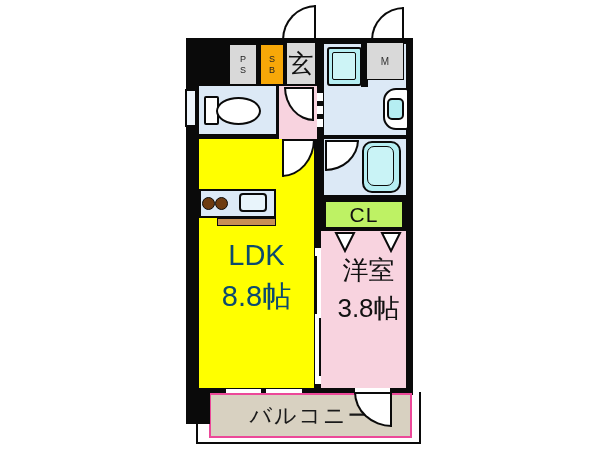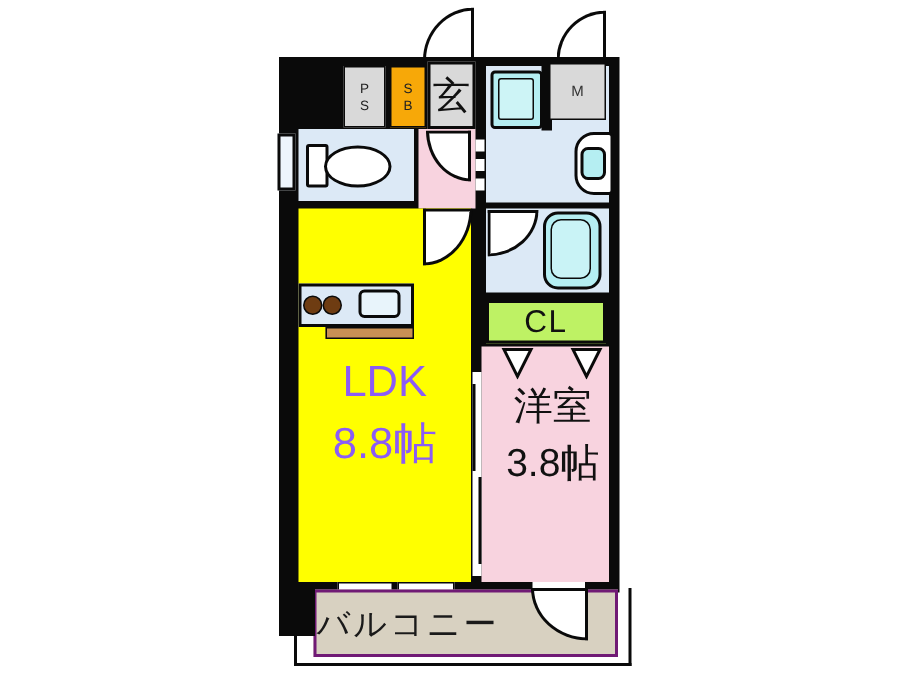--- a/index.html
+++ b/index.html
@@ -53,37 +53,37 @@
 
   .western-room { left:321px; top:231px; width:85px; height:157px; background:#f8d3df; }
   .western-text { left:321px; top:252px; width:95px; text-align:center; font-size:26px; line-height:1.45; color:#111; }
   .fold-door-svg { left:322px; top:231px; width:84px; height:22px; }
 
   .sliding-strip { left:315px; top:248px; width:6px; height:136px; background:#fff; }
   .slide-line1 { position:absolute; left:0px; top:8px; width:2px; height:58px; background:#0a0a0a; }
   .slide-line2 { position:absolute; left:3.5px; top:70px; width:2px; height:58px; background:#0a0a0a; }
 
   .ldk-room { left:199px; top:139px; width:115px; height:249px; background:#ffff00; }
-  .ldk-text { left:199px; top:235px; width:115px; text-align:center; font-size:29px; line-height:1.4; color:#8b5cf6; }
+  .ldk-text { left:199px; top:235px; width:115px; text-align:center; font-size:29px; line-height:1.4; color:#0c4a6e; }
   .ldk-door-arc { left:282px; top:139px; width:33px; height:38px; background:#fff; border:2px solid #0a0a0a; border-bottom-right-radius:100% 100%; }
 
   .kitchen-counter { left:199px; top:189px; width:77px; height:29px; background:#dce9f6; border:2px solid #0a0a0a; }
   .burner { width:13px; height:13px; background:#6e3c12; border:1.5px solid #0a0a0a; border-radius:50%; }
   .burner1 { left:202px; top:197px; } .burner2 { left:215px; top:197px; }
   .kitchen-sink { left:239px; top:193px; width:28px; height:19px; background:#e8f4fb; border:2px solid #0a0a0a; border-radius:4px; }
   .counter-edge { left:217px; top:218px; width:59px; height:8px; background:#c89055; border:1.5px solid #0a0a0a; }
 
   .bottom-window1 { left:225px; top:388px; width:37px; height:7px; background:#fff; border:1px solid #0a0a0a; }
   .bottom-window2 { left:265px; top:388px; width:38px; height:7px; background:#fff; border:1px solid #0a0a0a; }
 
   
   .balcony-outer { left:196px; top:392px; width:225px; height:52px; border-left:2px solid #0a0a0a;
                    border-right:2px solid #0a0a0a; border-bottom:2px solid #0a0a0a; }
-  .balcony-slab { left:209px; top:393px; width:203px; height:45px; background:#d8d1c1; border:2px solid #701a75;
-                  display:flex; align-items:center; justify-content:flex-start; font-size:22px; letter-spacing:2px; color:#1a1a1a; }
+  .balcony-slab { left:209px; top:393px; width:203px; height:45px; background:#d8d1c1; border:2px solid #ec4899;
+                  display:flex; align-items:center; justify-content:center; font-size:22px; letter-spacing:2px; color:#1a1a1a; }
   .balcony-wall-block { left:186px; top:388px; width:24px; height:36px; background:#0a0a0a; }
   .balcony-door-opening { left:355px; top:388px; width:35px; height:6px; background:#fff; }
   .balcony-door-arc { left:354px; top:392px; width:38px; height:35px; background:#fff; border:2px solid #0a0a0a; border-bottom-left-radius:100% 100%; }
 </style>
 </head>
 <body>
 
 <div id="stage">
 
   <div class="abs arc-top arc-entrance-top"></div>

